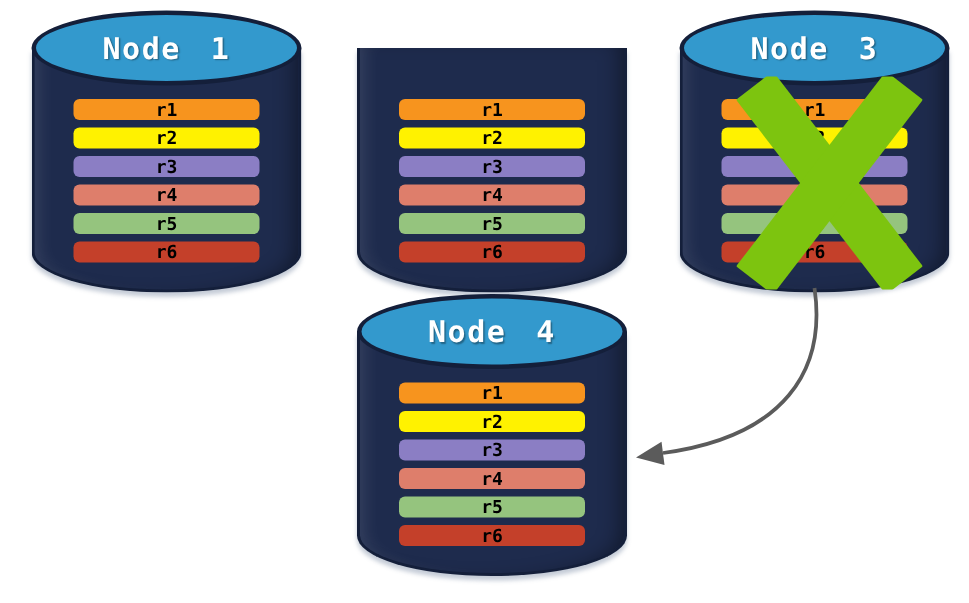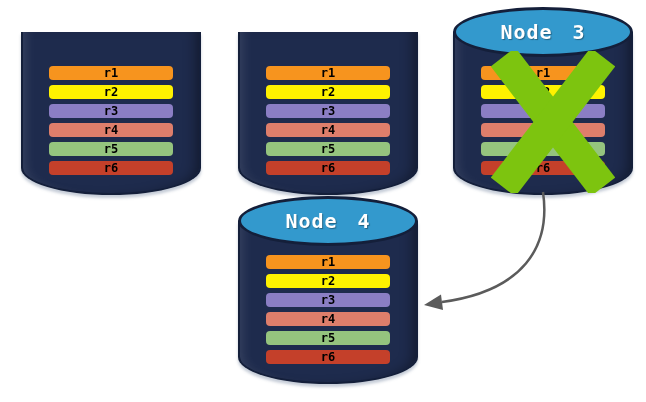--- a/index.html
+++ b/index.html
@@ -45,20 +45,23 @@
   #arrow-overlay{
     position:absolute;left:0;top:0;width:646px;height:402px;
     z-index:5;pointer-events:none;
   }
 </style>
 </head>
 <body>
 
 <div class="node" style="left:21px;top:7px;">
   <div class="cyl-body"></div>
+  <div class="cyl-top">
+    <span class="node-label">Node 1</span>
+  </div>
   <div class="rows">
     <div class="row-bar" style="background: rgb(247, 148, 30);">r1</div>
     <div class="row-bar" style="background: rgb(255, 242, 0);">r2</div>
     <div class="row-bar" style="background: rgb(139, 126, 196);">r3</div>
     <div class="row-bar" style="background: rgb(222, 126, 107);">r4</div>
     <div class="row-bar" style="background: rgb(149, 196, 126);">r5</div>
     <div class="row-bar" style="background: rgb(196, 64, 42);">r6</div>
   </div>
 </div>
 

